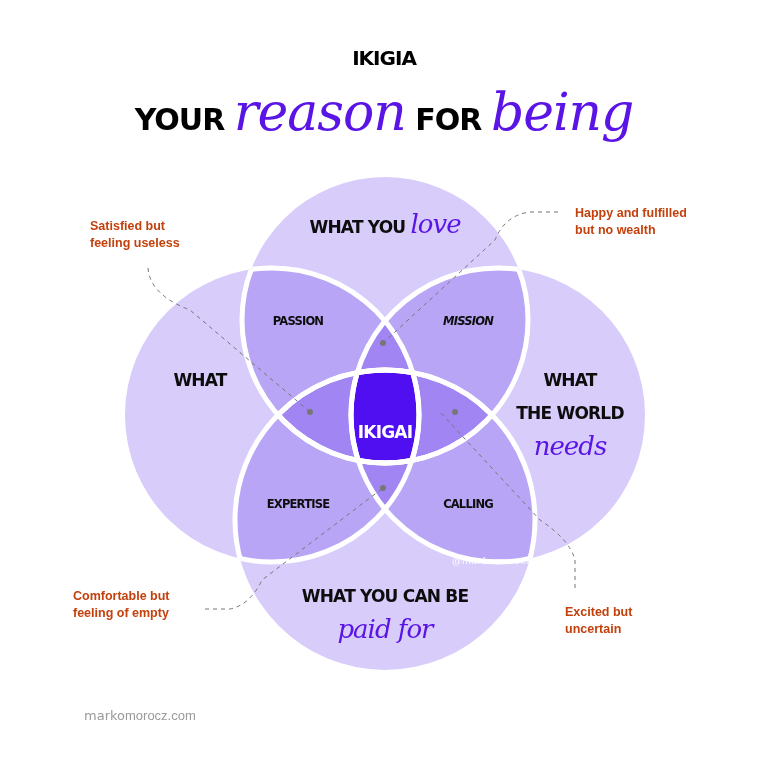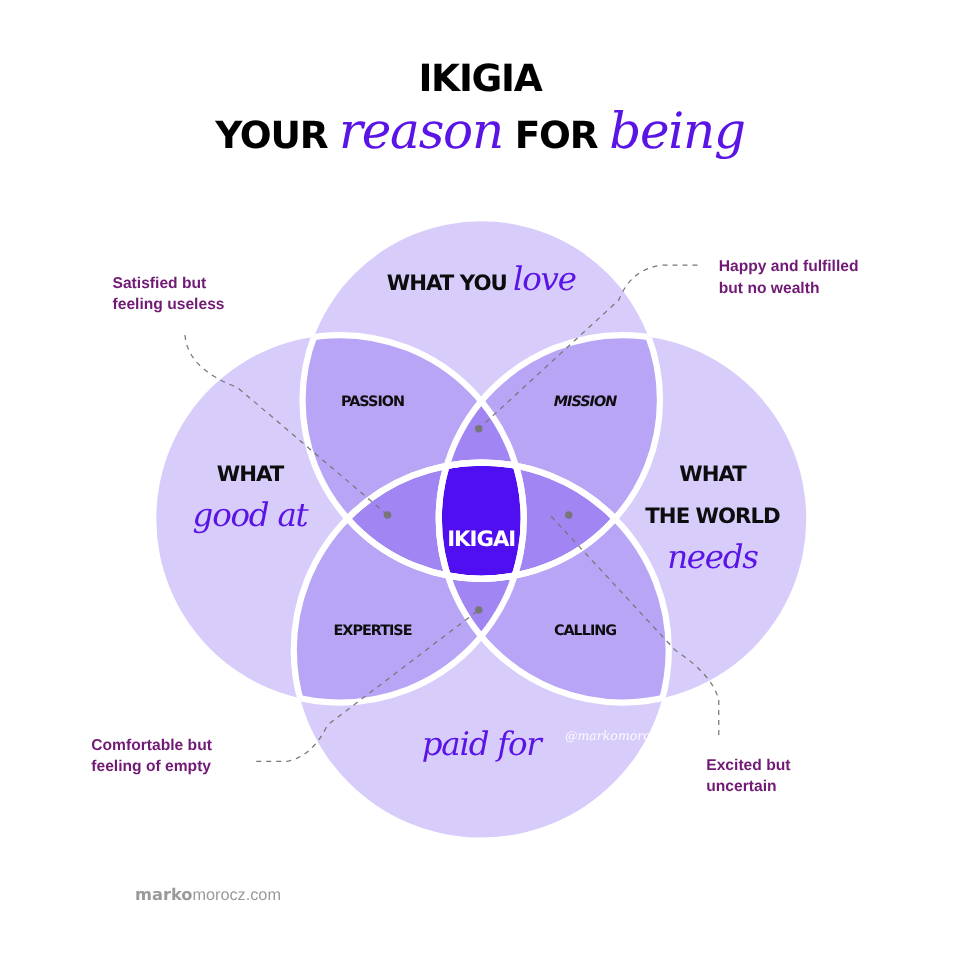--- a/index.html
+++ b/index.html
@@ -1,30 +1,30 @@
 <!DOCTYPE html>
 <html><head>
 <meta charset="utf-8">
 <style>
   html,body{margin:0;padding:0;background:#ffffff;}
   body{width:768px;height:768px;position:relative;overflow:hidden;font-family:"Liberation Sans",sans-serif;}
-  .title1{position:absolute;top:46px;left:0;width:768px;text-align:center;font-family:"DejaVu Sans",sans-serif;font-weight:bold;font-size:30px;letter-spacing:-1px;color:#000;}
+  .title1{position:absolute;top:46px;left:0;width:768px;text-align:center;font-family:"DejaVu Sans",sans-serif;font-weight:bold;font-size:20px;letter-spacing:-1px;color:#000;}
   .title2{position:absolute;top:82px;left:0;width:768px;text-align:center;font-family:"DejaVu Sans",sans-serif;font-weight:bold;font-size:30px;letter-spacing:-1px;color:#000;}
   .script{font-family:"DejaVu Serif",serif;font-style:italic;font-weight:normal;color:#5a14e6;letter-spacing:-1px;}
-  .title2 .script{font-size:40px;}
+  .title2 .script{font-size:52px;}
   svg.venn{position:absolute;left:0;top:0;}
   .lbl{position:absolute;font-family:"DejaVu Sans",sans-serif;font-weight:bold;color:#0d0d0d;text-align:center;letter-spacing:-0.8px;white-space:nowrap;}
   .big{font-size:17px;line-height:33px;}
   .small{font-size:11.5px;}
   .core{color:#fff;font-size:17px;}
   .big .script{font-size:26px;}
-  .note{position:absolute;color:#701a75;font-size:12.5px;line-height:17px;font-weight:bold;font-family:"Liberation Sans",sans-serif;}
-  .watermark{position:absolute;font-family:"DejaVu Serif",serif;font-style:italic;color:#ffffff;font-size:10px;opacity:.9;margin-top:29px;}
+  .note{position:absolute;color:#c2410c;font-size:12.5px;line-height:17px;font-weight:bold;font-family:"Liberation Sans",sans-serif;}
+  .watermark{position:absolute;font-family:"DejaVu Serif",serif;font-style:italic;color:#ffffff;font-size:10px;opacity:.9;}
   .footer{position:absolute;left:84px;top:706px;color:#9a9a9a;font-size:13px;line-height:19px;font-family:"Liberation Sans",sans-serif;}
-  .footer b{font-family:"DejaVu Sans",sans-serif;font-weight:bold;margin-left:24px;}
+  .footer b{font-family:"DejaVu Sans",sans-serif;font-weight:normal;}
 </style>
 </head>
 <body>
 
 <div class="title1">IKIGIA</div>
 <div class="title2">
   <span>YOUR</span>
   <span class="script">reason</span>
   <span>FOR</span>
   <span class="script">being</span>
@@ -132,28 +132,28 @@
     <circle cx="455" cy="412" r="3"></circle>
   </g>
 </svg>
 
 <div class="lbl big" style="left:285px;top:208px;width:200px;">
   <span>WHAT YOU</span>
   <span class="script">love</span>
 </div>
 <div class="lbl big" style="left:130px;top:364px;width:140px;">
   <div>WHAT</div>
-  <div class="script">good at</div>
 </div>
 <div class="lbl big" style="left:500px;top:364px;width:140px;">
   <div>WHAT</div>
   <div>THE WORLD</div>
   <div class="script">needs</div>
 </div>
 <div class="lbl big" style="left:260px;top:580px;width:250px;">
+  <div>WHAT YOU CAN BE</div>
   <div class="script">paid for</div>
 </div>
 
 <div class="lbl small" style="left:248px;top:314px;width:100px;">PASSION</div>
 <div class="lbl small" style="left:418px;top:314px;width:100px;font-style:italic;">MISSION</div>
 <div class="lbl small" style="left:248px;top:497px;width:100px;">EXPERTISE</div>
 <div class="lbl small" style="left:418px;top:497px;width:100px;">CALLING</div>
 <div class="lbl core" style="left:335px;top:422px;width:100px;">IKIGAI</div>
 
 <div class="note" style="left:90px;top:218px;">

